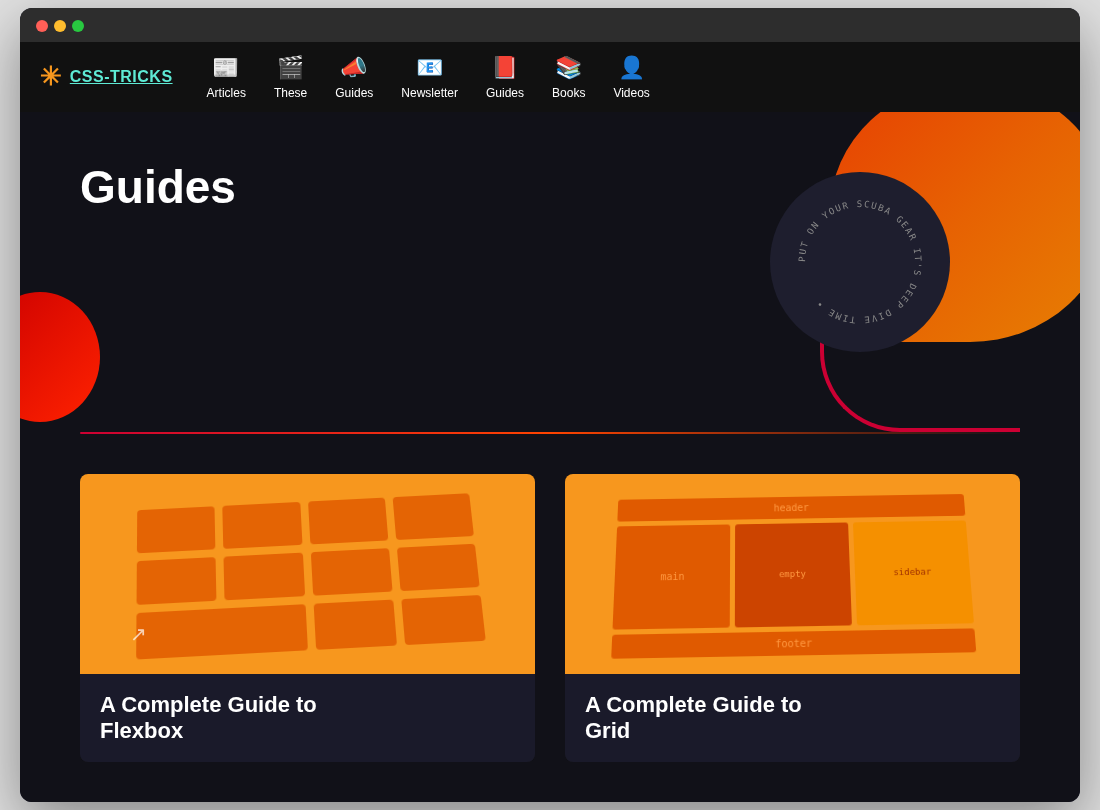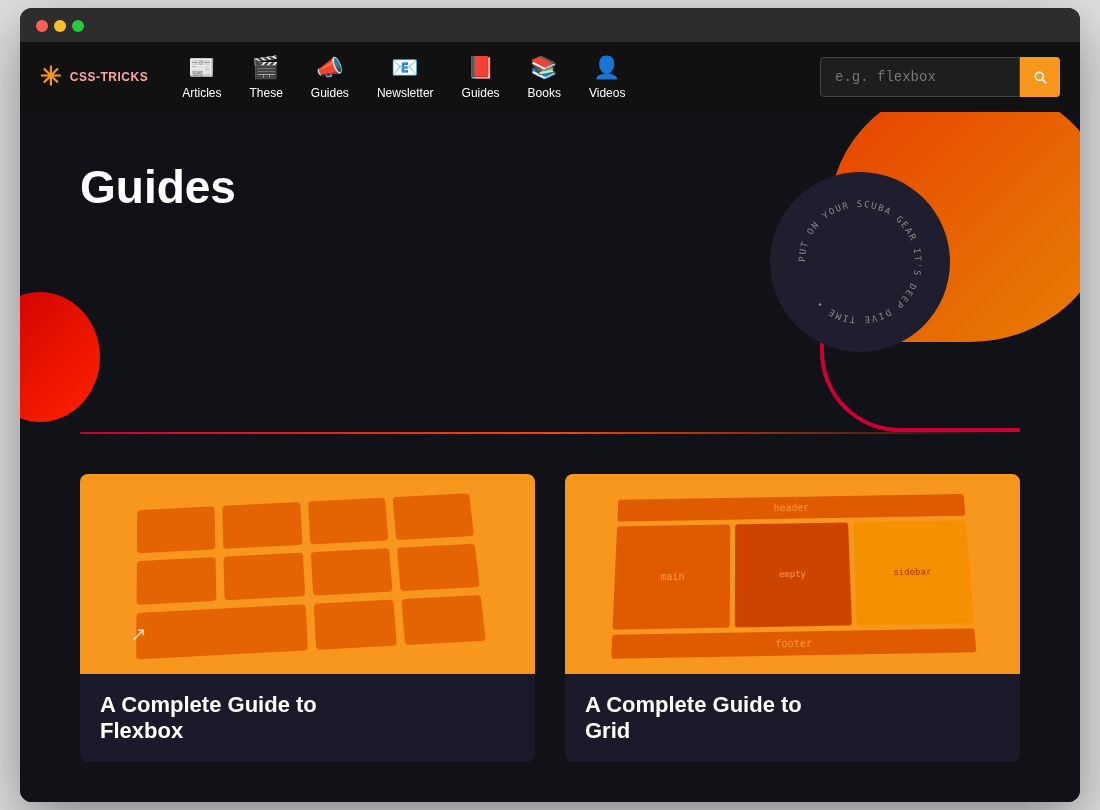--- a/index.html
+++ b/index.html
@@ -63,24 +63,25 @@
       white-space: nowrap;
     }
 
     .logo-star {
       color: #f7971e;
       font-size: 26px;
       font-weight: bold;
     }
 
     .logo-text {
-      color: #fca5a5;
-      font-size: 12px;
+      color: #5eead4;
+      font-size: 16px;
       font-weight: 700;
       letter-spacing: 0.5px;
+      text-decoration: underline;
     }
 
     .nav-items {
       display: flex;
       align-items: center;
       flex: 1;
       gap: 0;
     }
 
     .nav-item {
@@ -451,28 +452,20 @@
       <a class="nav-item">
         <span class="nav-icon icon-books">📚</span>
         <span class="nav-label">Books</span>
       </a>
       <a class="nav-item">
         <span class="nav-icon icon-account">👤</span>
         <span class="nav-label">Videos</span>
       </a>
     </div>
 
-    <div class="search-area">
-      <input class="search-input" type="text" placeholder="e.g. flexbox" style="">
-      <button class="search-btn">
-        <svg width="16" height="16" viewBox="0 0 24 24" fill="white">
-          <path d="M21 21l-4.35-4.35M17 11A6 6 0 1 1 5 11a6 6 0 0 1 12 0z" stroke="white" stroke-width="2.5" fill="none" stroke-linecap="round"></path>
-        </svg>
-      </button>
-    </div>
   </nav>
 
   <div class="main-content">
 
     <div class="hero-section">
 
       <div class="deco-circle-orange-top"></div>
       <div class="deco-circle-red-left"></div>
 
       <div class="deco-circle-dark">

